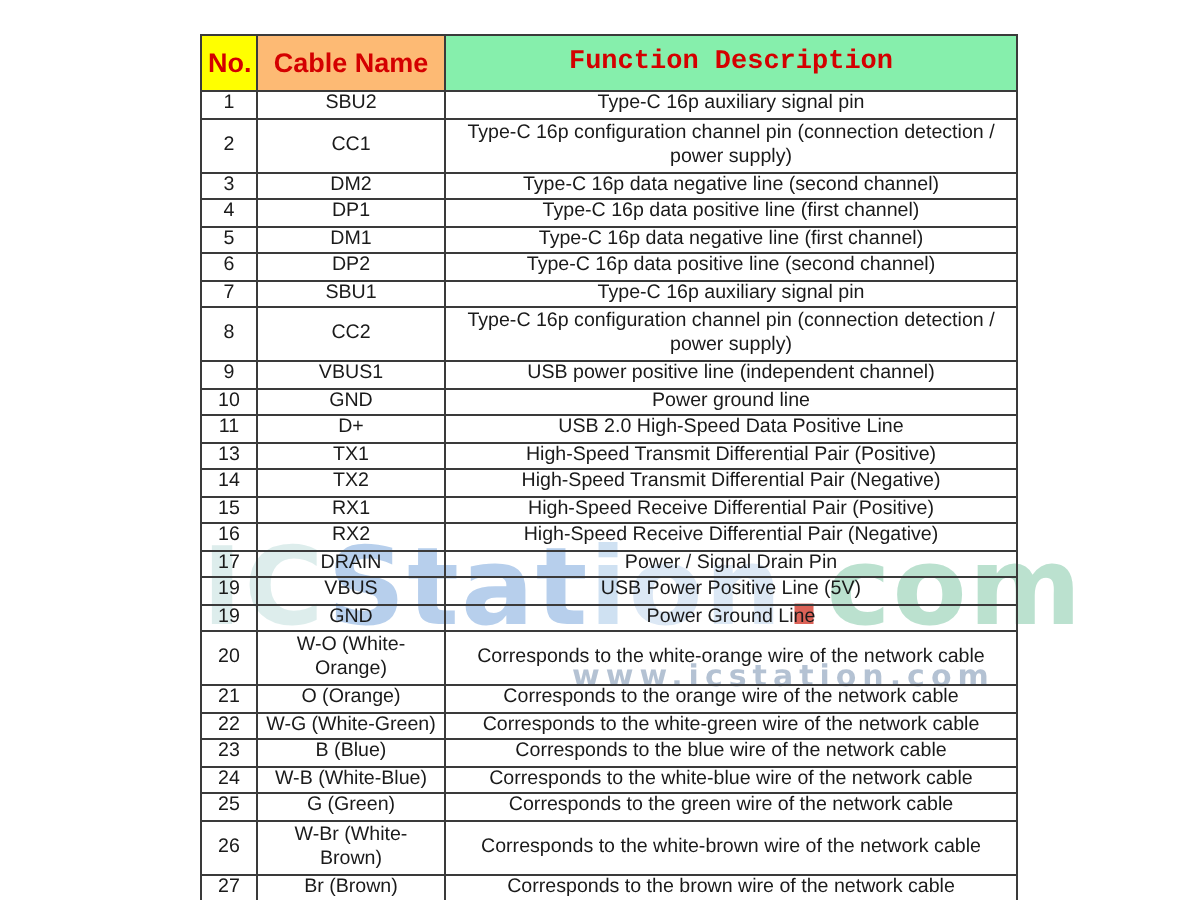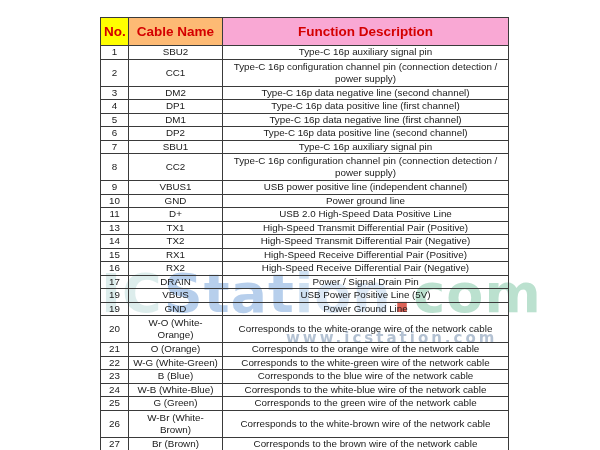--- a/index.html
+++ b/index.html
@@ -71,21 +71,21 @@
   <table class="pinout">
     <colgroup>
       <col class="c-no">
         <col class="c-cable">
         <col class="c-desc">
     </colgroup>
     <thead>
       <tr>
         <th style="background: rgb(255, 255, 0); color: rgb(212, 0, 0);">No.</th>
         <th style="background: #fdba74; color: rgb(212, 0, 0);">Cable Name</th>
-        <th style="background: #f9a8d4; color: rgb(212, 0, 0);">Function Description</th>
+        <th style="background: #86efac; color: rgb(212, 0, 0); font-family: Liberation Mono, monospace;">Function Description</th>
       </tr>
     </thead>
     <tbody id="rows-body">
         <tr class="single">
     <td>1</td>
     <td>SBU2</td>
     <td>Type-C 16p auxiliary signal pin</td>
   </tr>
         <tr class="tall">
     <td>2</td>

